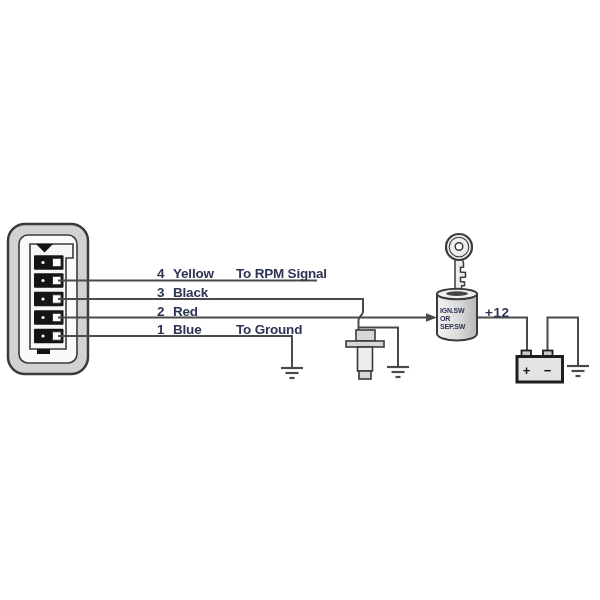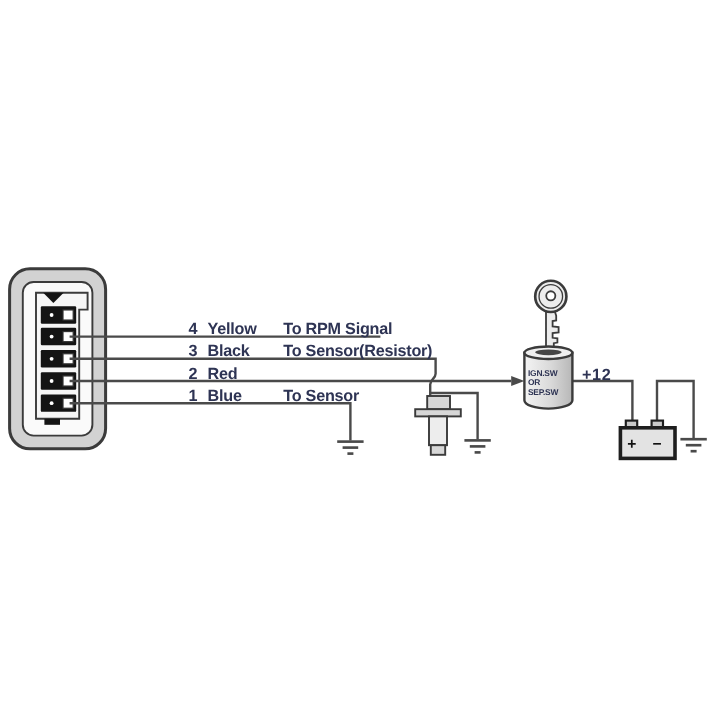--- a/index.html
+++ b/index.html
@@ -131,25 +131,24 @@
   </svg>
 
   <div class="wire-row" style="top:266px">
     <span class="num">4</span>
     <span class="cname">Yellow</span>
     <span class="dest">To RPM Signal</span>
   </div>
   <div class="wire-row" style="top:285px">
     <span class="num">3</span>
     <span class="cname">Black</span>
-    <span class="dest">To Sensor(Resistor)</span>
   </div>
   <div class="wire-row" style="top:303.5px">
     <span class="num">2</span>
     <span class="cname">Red</span>
   </div>
   <div class="wire-row" style="top:322px">
     <span class="num">1</span>
     <span class="cname">Blue</span>
-    <span class="dest">To Sensor</span>
+    <span class="dest">To Ground</span>
   </div>
 
 </div>
 
 </body></html>

